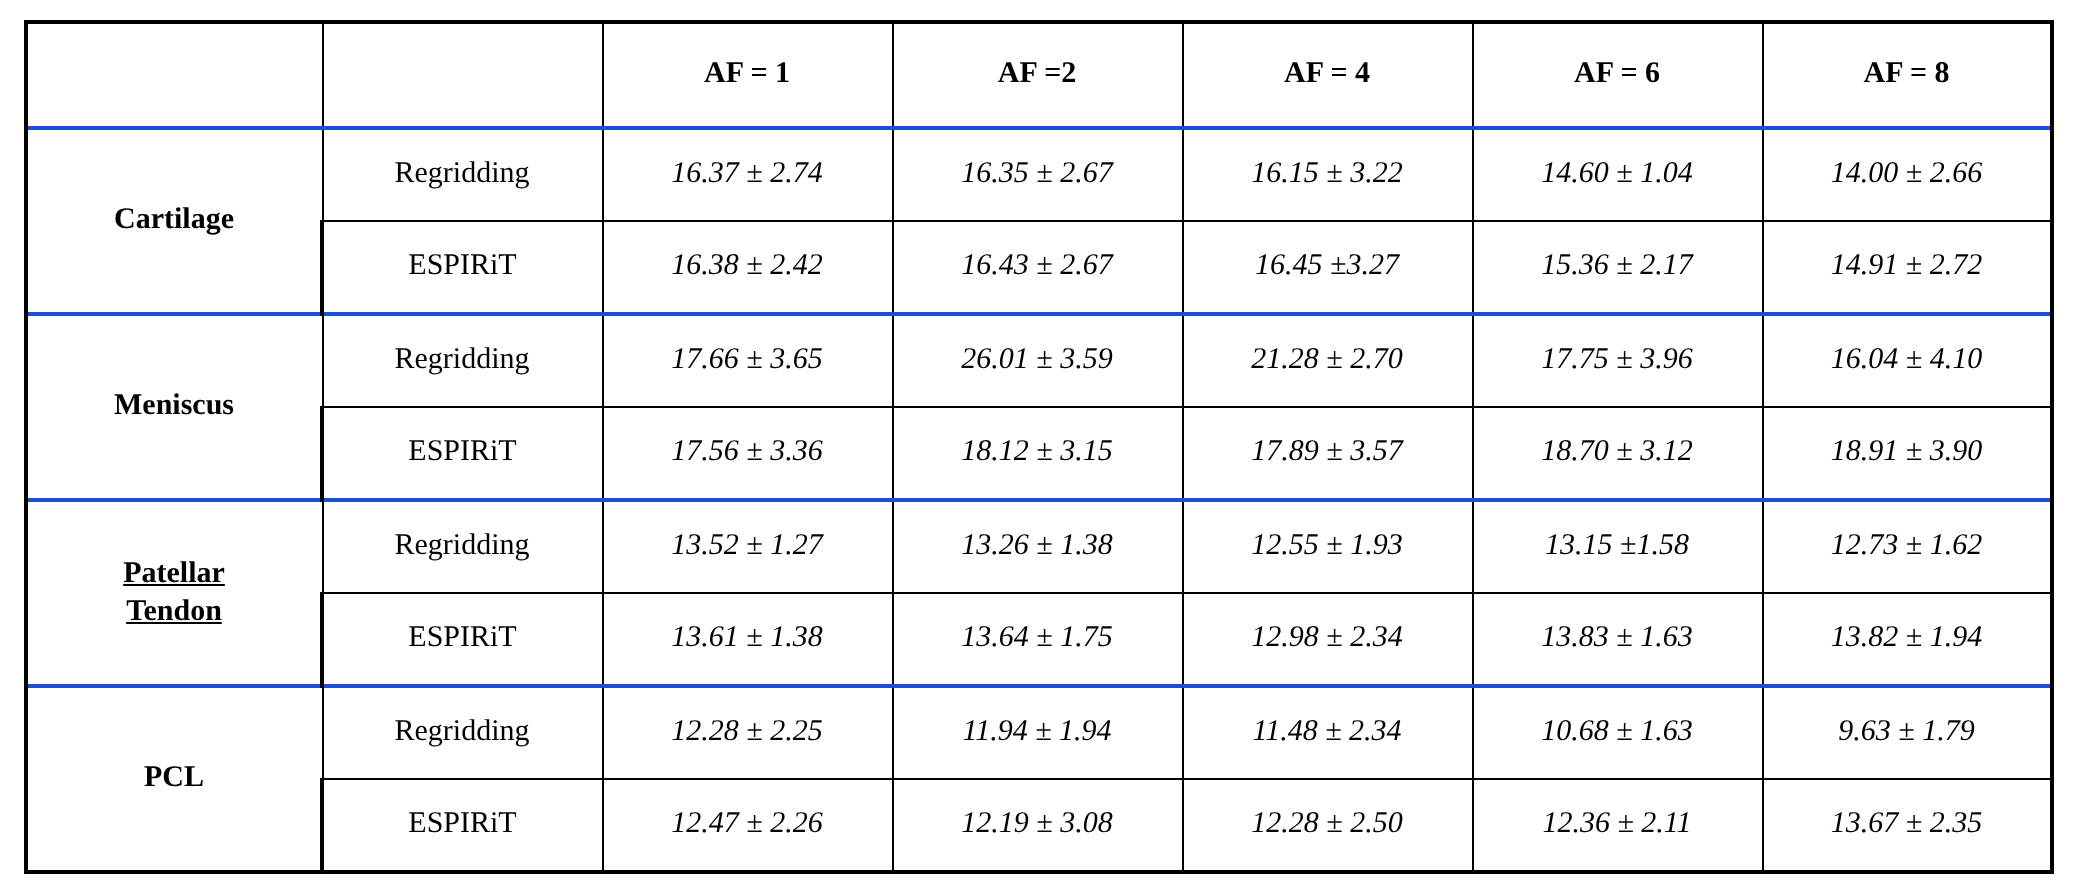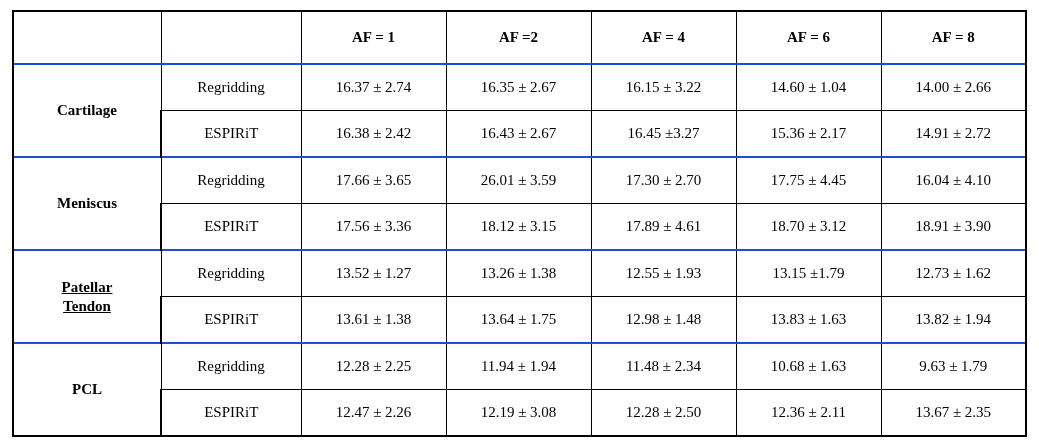--- a/index.html
+++ b/index.html
@@ -50,20 +50,21 @@
   td.tissue {
     font-weight: bold;
     font-size: 15.5px;
     line-height: 1.25;
   }
   td.method {
     font-size: 15px;
   }
   td.value {
     font-size: 15px;
+    font-style: italic;
   }
   td.corner-blank {
     border-top: 2px solid #000;
   }
   
   table.results tr:first-child td,
   table.results tr:first-child th {
     border-top: 2px solid #000;
   }
   table.results tr:last-child td {
@@ -126,50 +127,50 @@
         <td class="value">16.45 ±3.27</td>
         <td class="value">15.36 ± 2.17</td>
         <td class="value">14.91 ± 2.72</td>
       </tr>
 
       <tr class="group-start">
         <td class="tissue" rowspan="2">Meniscus</td>
         <td class="method">Regridding</td>
         <td class="value">17.66 ± 3.65</td>
         <td class="value">26.01 ± 3.59</td>
-        <td class="value">17.30 ± 2.70</td>
-        <td class="value">17.75 ± 4.45</td>
+        <td class="value">21.28 ± 2.70</td>
+        <td class="value">17.75 ± 3.96</td>
         <td class="value">16.04 ± 4.10</td>
       </tr>
       <tr>
         <td class="method">ESPIRiT</td>
         <td class="value">17.56 ± 3.36</td>
         <td class="value">18.12 ± 3.15</td>
-        <td class="value">17.89 ± 4.61</td>
+        <td class="value">17.89 ± 3.57</td>
         <td class="value">18.70 ± 3.12</td>
         <td class="value">18.91 ± 3.90</td>
       </tr>
 
       <tr class="group-start">
         <td class="tissue" rowspan="2">
           <span class="tissue-line">Patellar</span>
           <span class="tissue-line">Tendon</span>
         </td>
         <td class="method">Regridding</td>
         <td class="value">13.52 ± 1.27</td>
         <td class="value">13.26 ± 1.38</td>
         <td class="value">12.55 ± 1.93</td>
-        <td class="value">13.15  ±1.79</td>
+        <td class="value">13.15  ±1.58</td>
         <td class="value">12.73 ± 1.62</td>
       </tr>
       <tr>
         <td class="method">ESPIRiT</td>
         <td class="value">13.61 ± 1.38</td>
         <td class="value">13.64 ± 1.75</td>
-        <td class="value">12.98 ± 1.48</td>
+        <td class="value">12.98 ± 2.34</td>
         <td class="value">13.83 ± 1.63</td>
         <td class="value">13.82 ± 1.94</td>
       </tr>
 
       <tr class="group-start">
         <td class="tissue" rowspan="2">PCL</td>
         <td class="method">Regridding</td>
         <td class="value">12.28 ± 2.25</td>
         <td class="value">11.94 ± 1.94</td>
         <td class="value">11.48 ± 2.34</td>

